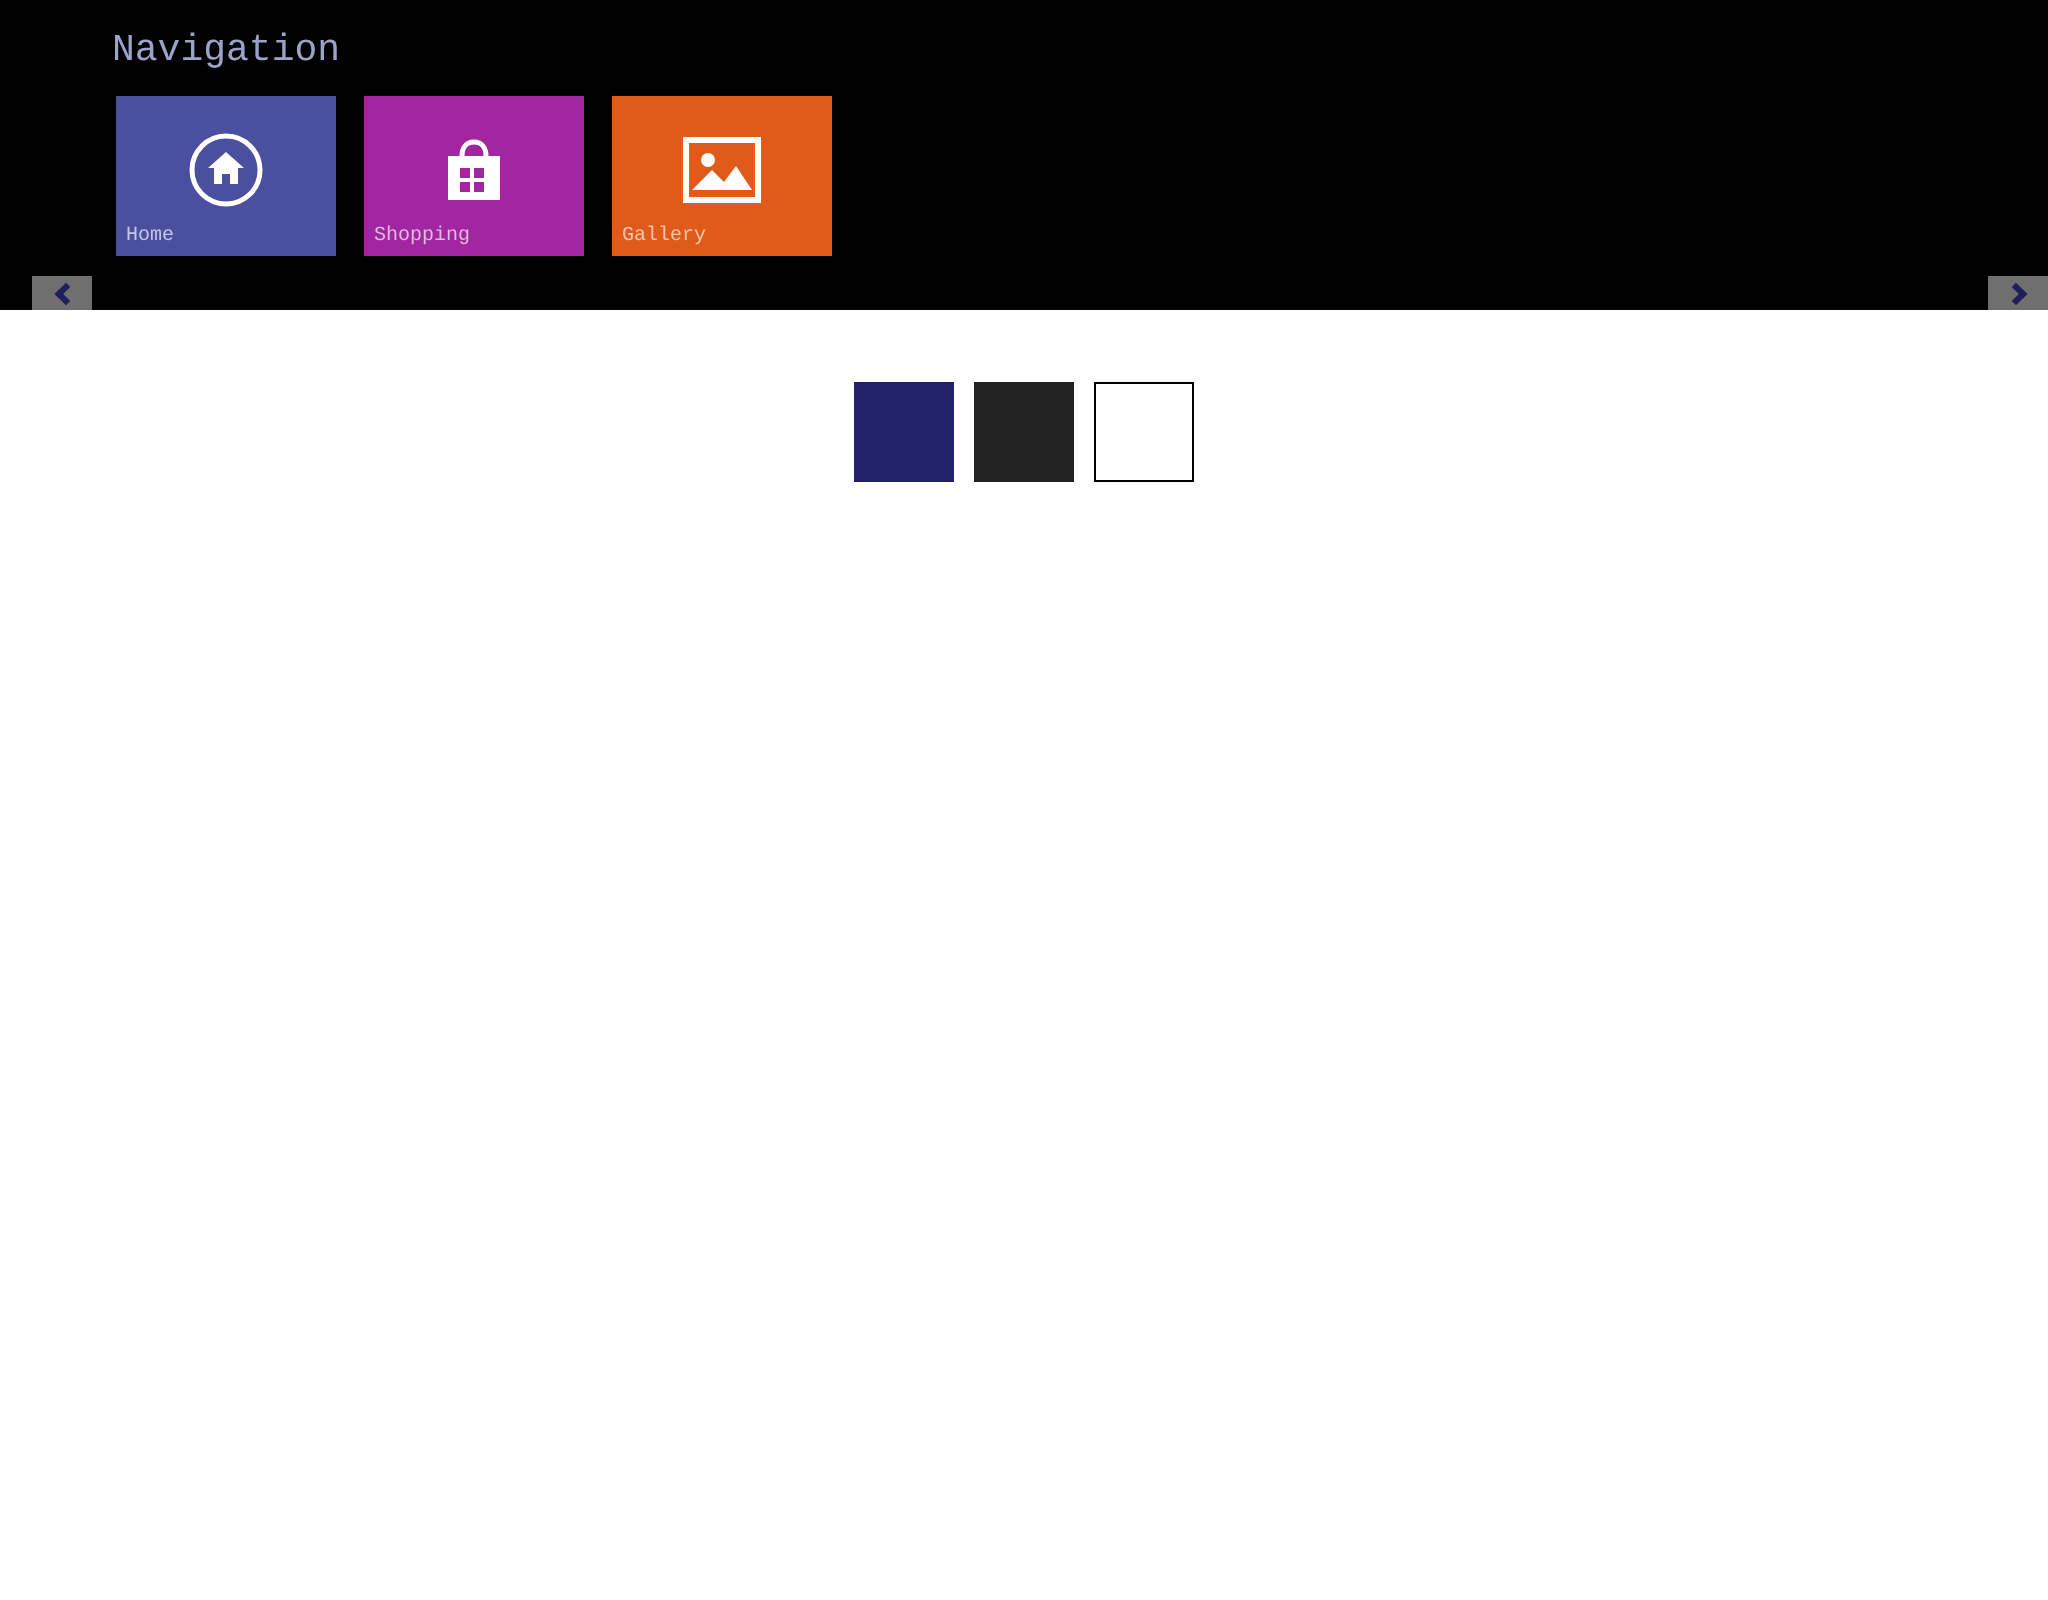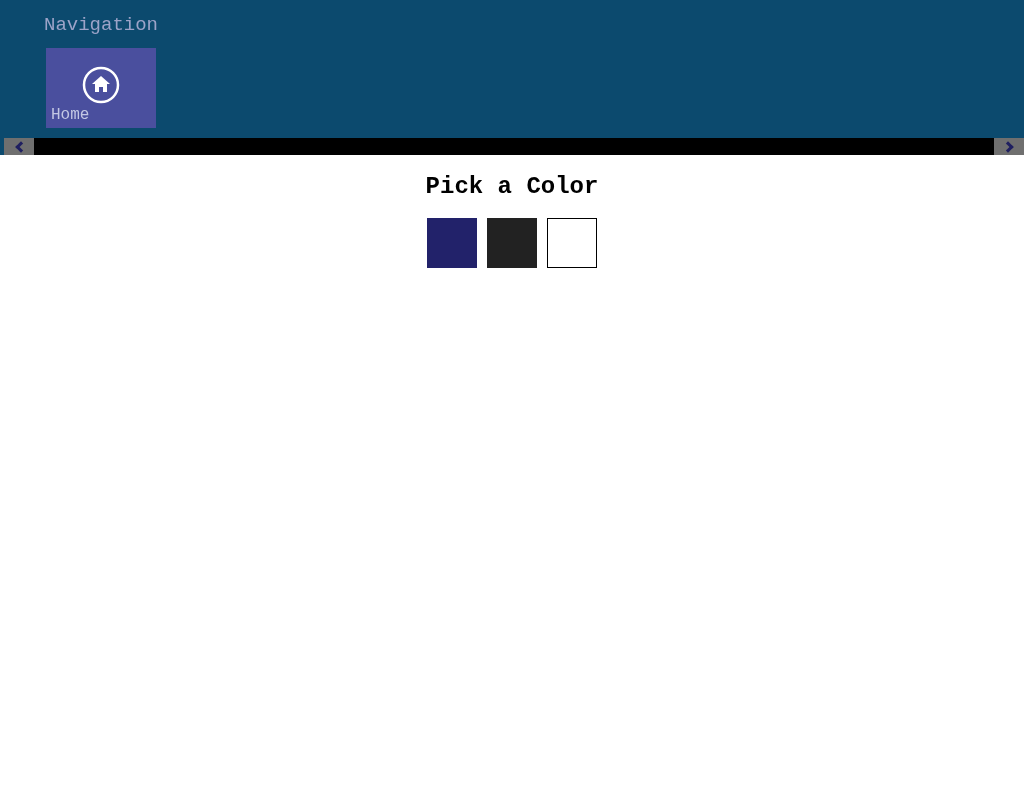--- a/index.html
+++ b/index.html
@@ -8,22 +8,22 @@
       padding: 0;
     }
     body {
       font-family: "Courier New", monospace;
       background: #ffffff;
       width: 1024px;
       height: 800px;
       overflow: hidden;
     }
     .top-bar {
-      background: #0c4a6e;
-      padding: 10px 0 0 4px;
+      background: #000000;
+      padding: 10px 0 0 16px;
       position: relative;
       font-family: Liberation Mono, monospace;
     }
     .nav-title {
       color: #9ca3c8;
       font-size: 19px;
       padding-left: 40px;
       padding-top: 4px;
       padding-bottom: 12px;
     }
@@ -40,21 +40,21 @@
       flex-direction: column;
       align-items: center;
       justify-content: center;
       position: relative;
       cursor: pointer;
     }
     .tile-label {
       position: absolute;
       bottom: 4px;
       left: 5px;
-      font-size: 16px;
+      font-size: 10px;
     }
     .tile-home { background: #4a4f9e; }
     .tile-home .tile-label { color: #c3c7e4; }
     .tile-settings { background: #1fa81f; }
     .tile-settings .tile-label { color: #c6e5c6; }
     .tile-shopping { background: #a226a2; }
     .tile-shopping .tile-label { color: #e0bae0; }
     .tile-gallery { background: #e05a1a; }
     .tile-gallery .tile-label { color: #f3c6b0; }
     .tile-apps { background: #13adc3; }
@@ -132,35 +132,57 @@
       <div class="icon-slot">
         <svg width="40" height="40" viewBox="0 0 40 40">
           <circle cx="20" cy="20" r="17" fill="none" stroke="#fff" stroke-width="2.5"></circle>
           <path d="M 20 11 L 29 19 L 26 19 L 26 27 L 22 27 L 22 22 L 18 22 L 18 27 L 14 27 L 14 19 L 11 19 Z" fill="#fff"></path>
         </svg>
       </div>
       <div class="tile-label">Home</div>
     </div>
 
 
+    <div class="tile tile-shopping">
+      <div class="icon-slot">
+        <svg width="38" height="38" viewBox="0 0 38 38">
+          <path d="M 13 12 C 13 8 15 5 19 5 C 23 5 25 8 25 12" fill="none" stroke="#fff" stroke-width="2.5"></path>
+          <rect x="6" y="12" width="26" height="22" fill="#fff"></rect>
+          <rect x="12" y="18" width="5" height="5" fill="#a226a2"></rect>
+          <rect x="12" y="25" width="5" height="5" fill="#a226a2"></rect>
+          <rect x="19" y="18" width="5" height="5" fill="#a226a2"></rect>
+          <rect x="19" y="25" width="5" height="5" fill="#a226a2"></rect>
+        </svg>
+      </div>
+      <div class="tile-label">Shopping</div>
+    </div>
 
+    <div class="tile tile-gallery">
+      <div class="icon-slot">
+        <svg width="42" height="36" viewBox="0 0 42 36">
+          <rect x="3" y="3" width="36" height="30" fill="none" stroke="#fff" stroke-width="3"></rect>
+          <circle cx="14" cy="13" r="3.5" fill="#fff"></circle>
+          <path d="M 6 28 L 16 18 L 22 24 L 28 16 L 36 28 Z" fill="#fff"></path>
+        </svg>
+      </div>
+      <div class="tile-label">Gallery</div>
+    </div>
 
 
   </div>
 
   <div class="arrow-bar">
     <div class="arrow-btn arrow-left">
       <div class="chev chev-left"></div>
     </div>
     <div class="arrow-btn arrow-right">
       <div class="chev chev-right"></div>
     </div>
   </div>
 </div>
 
 <div class="pick-section">
-  <div class="pick-title">Pick a Color</div>
   <div class="swatch-row">
     <div class="swatch swatch-navy"></div>
     <div class="swatch swatch-black"></div>
     <div class="swatch swatch-white"></div>
   </div>
 </div>
 
 </body></html>

